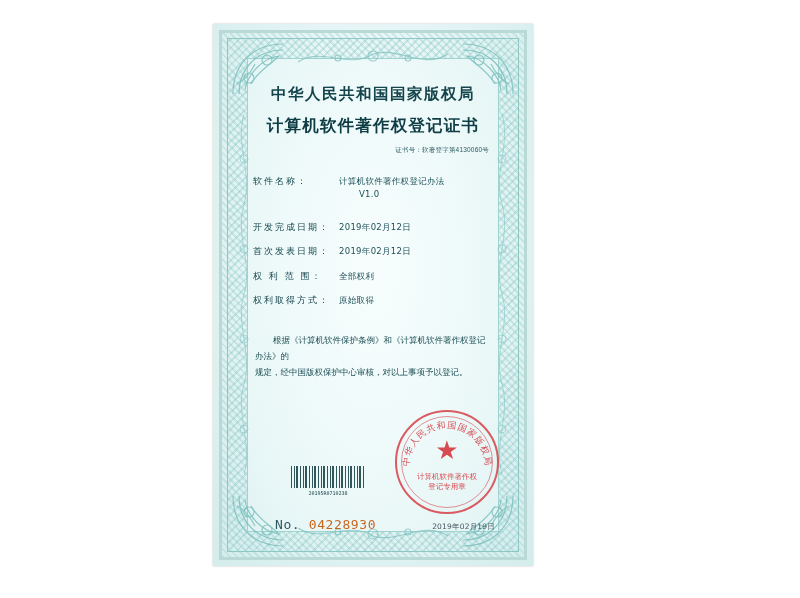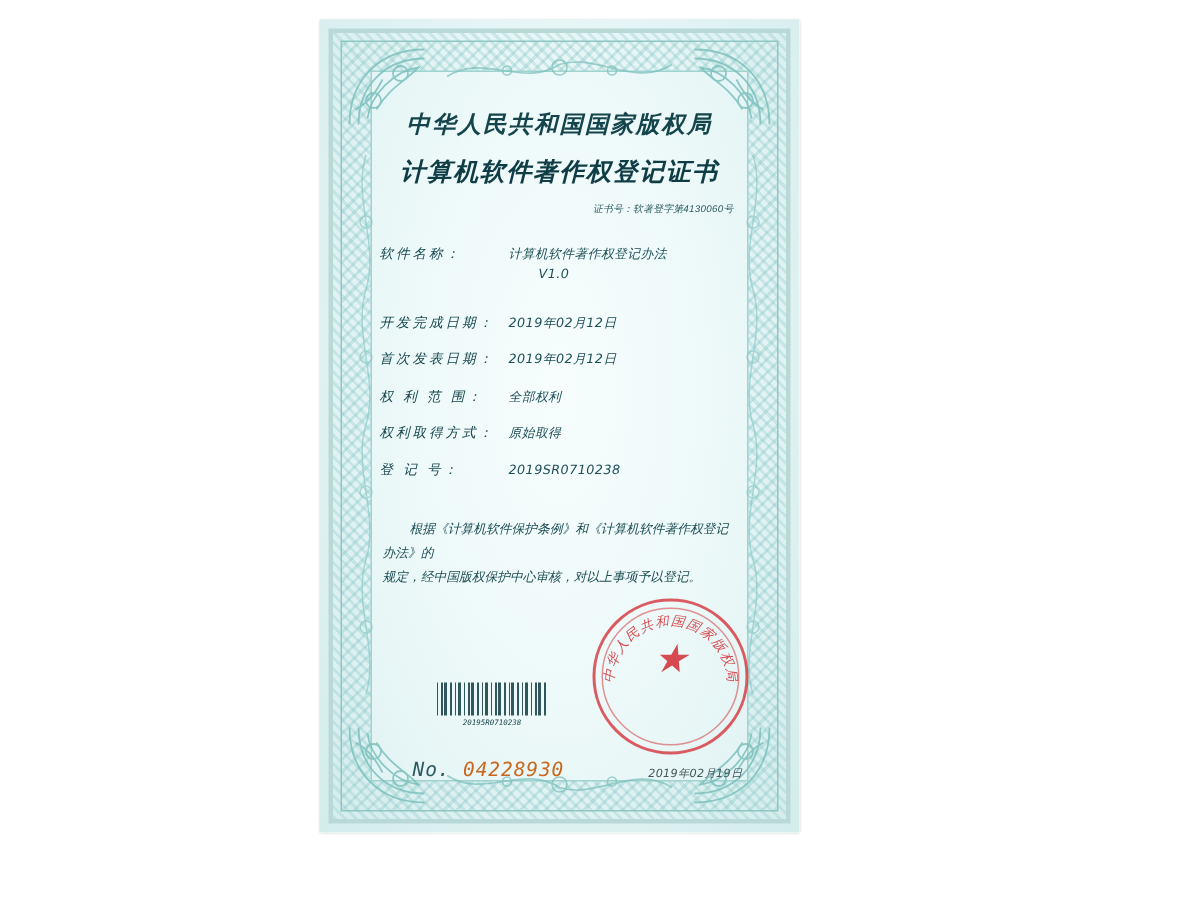--- a/index.html
+++ b/index.html
@@ -14,27 +14,26 @@
     position: relative;
     width: 800px;
     height: 598px;
     background: #ffffff;
     overflow: hidden;
   }
   
   .cert {
     position: absolute;
     left: 213px;
-    top: 13px;
+    top: 24px;
     width: 320px;
     height: 542px;
     background:
       radial-gradient(ellipse at 50% 40%, #f4fbfb 0%, #e4f4f4 55%, #d3ecec 100%);
     box-shadow: 0 0 2px rgba(0,0,0,0.25);
-    font-style: italic;
   }
   
   .border-outer {
     position: absolute;
     left: 6px; top: 6px; right: 6px; bottom: 6px;
     border: 3px solid #b9d9d7;
     background: repeating-linear-gradient(45deg,
         rgba(150,205,205,0.35) 0px,
         rgba(150,205,205,0.35) 2px,
         rgba(255,255,255,0.0) 2px,
@@ -400,24 +399,20 @@
       <div class="field">
         <div class="lbl">权 利 范 围：</div>
         <div class="val">全部权利</div>
       </div>
 
       <div class="field">
         <div class="lbl">权利取得方式：</div>
         <div class="val">原始取得</div>
       </div>
 
-      <div class="field">
-        <div class="lbl">登 记 号：</div>
-        <div class="val">2019SR0710238</div>
-      </div>
 
       <div class="para">
         <span>根据《计算机软件保护条例》和《计算机软件著作权登记办法》的</span>
         <span class="l2">规定，经中国版权保护中心审核，对以上事项予以登记。</span>
       </div>
     </div>
 
     <div class="barcode"></div>
     <div class="barcode-num">20195R0710238</div>
 
@@ -426,20 +421,24 @@
       <div class="ring2"></div>
       <svg class="arc" viewBox="0 0 104 104">
         <defs>
           <path id="arcpath" d="M 14,56 A 38,38 0 0 1 90,56"></path>
         </defs>
         <text>
           <textPath href="#arcpath" startOffset="50%" text-anchor="middle" id="sealArc">中华人民共和国国家版权局</textPath>
         </text>
       </svg>
       <div class="star">★</div>
+      <div class="bottom-txt">
+        <div>计算机软件著作权</div>
+        <div>登记专用章</div>
+      </div>
     </div>
 
     <div class="seal-date">2019年02月19日</div>
 
     <div class="docno">
       <span class="pfx">No.</span>
       <span>04228930</span>
     </div>
 
   </div>

